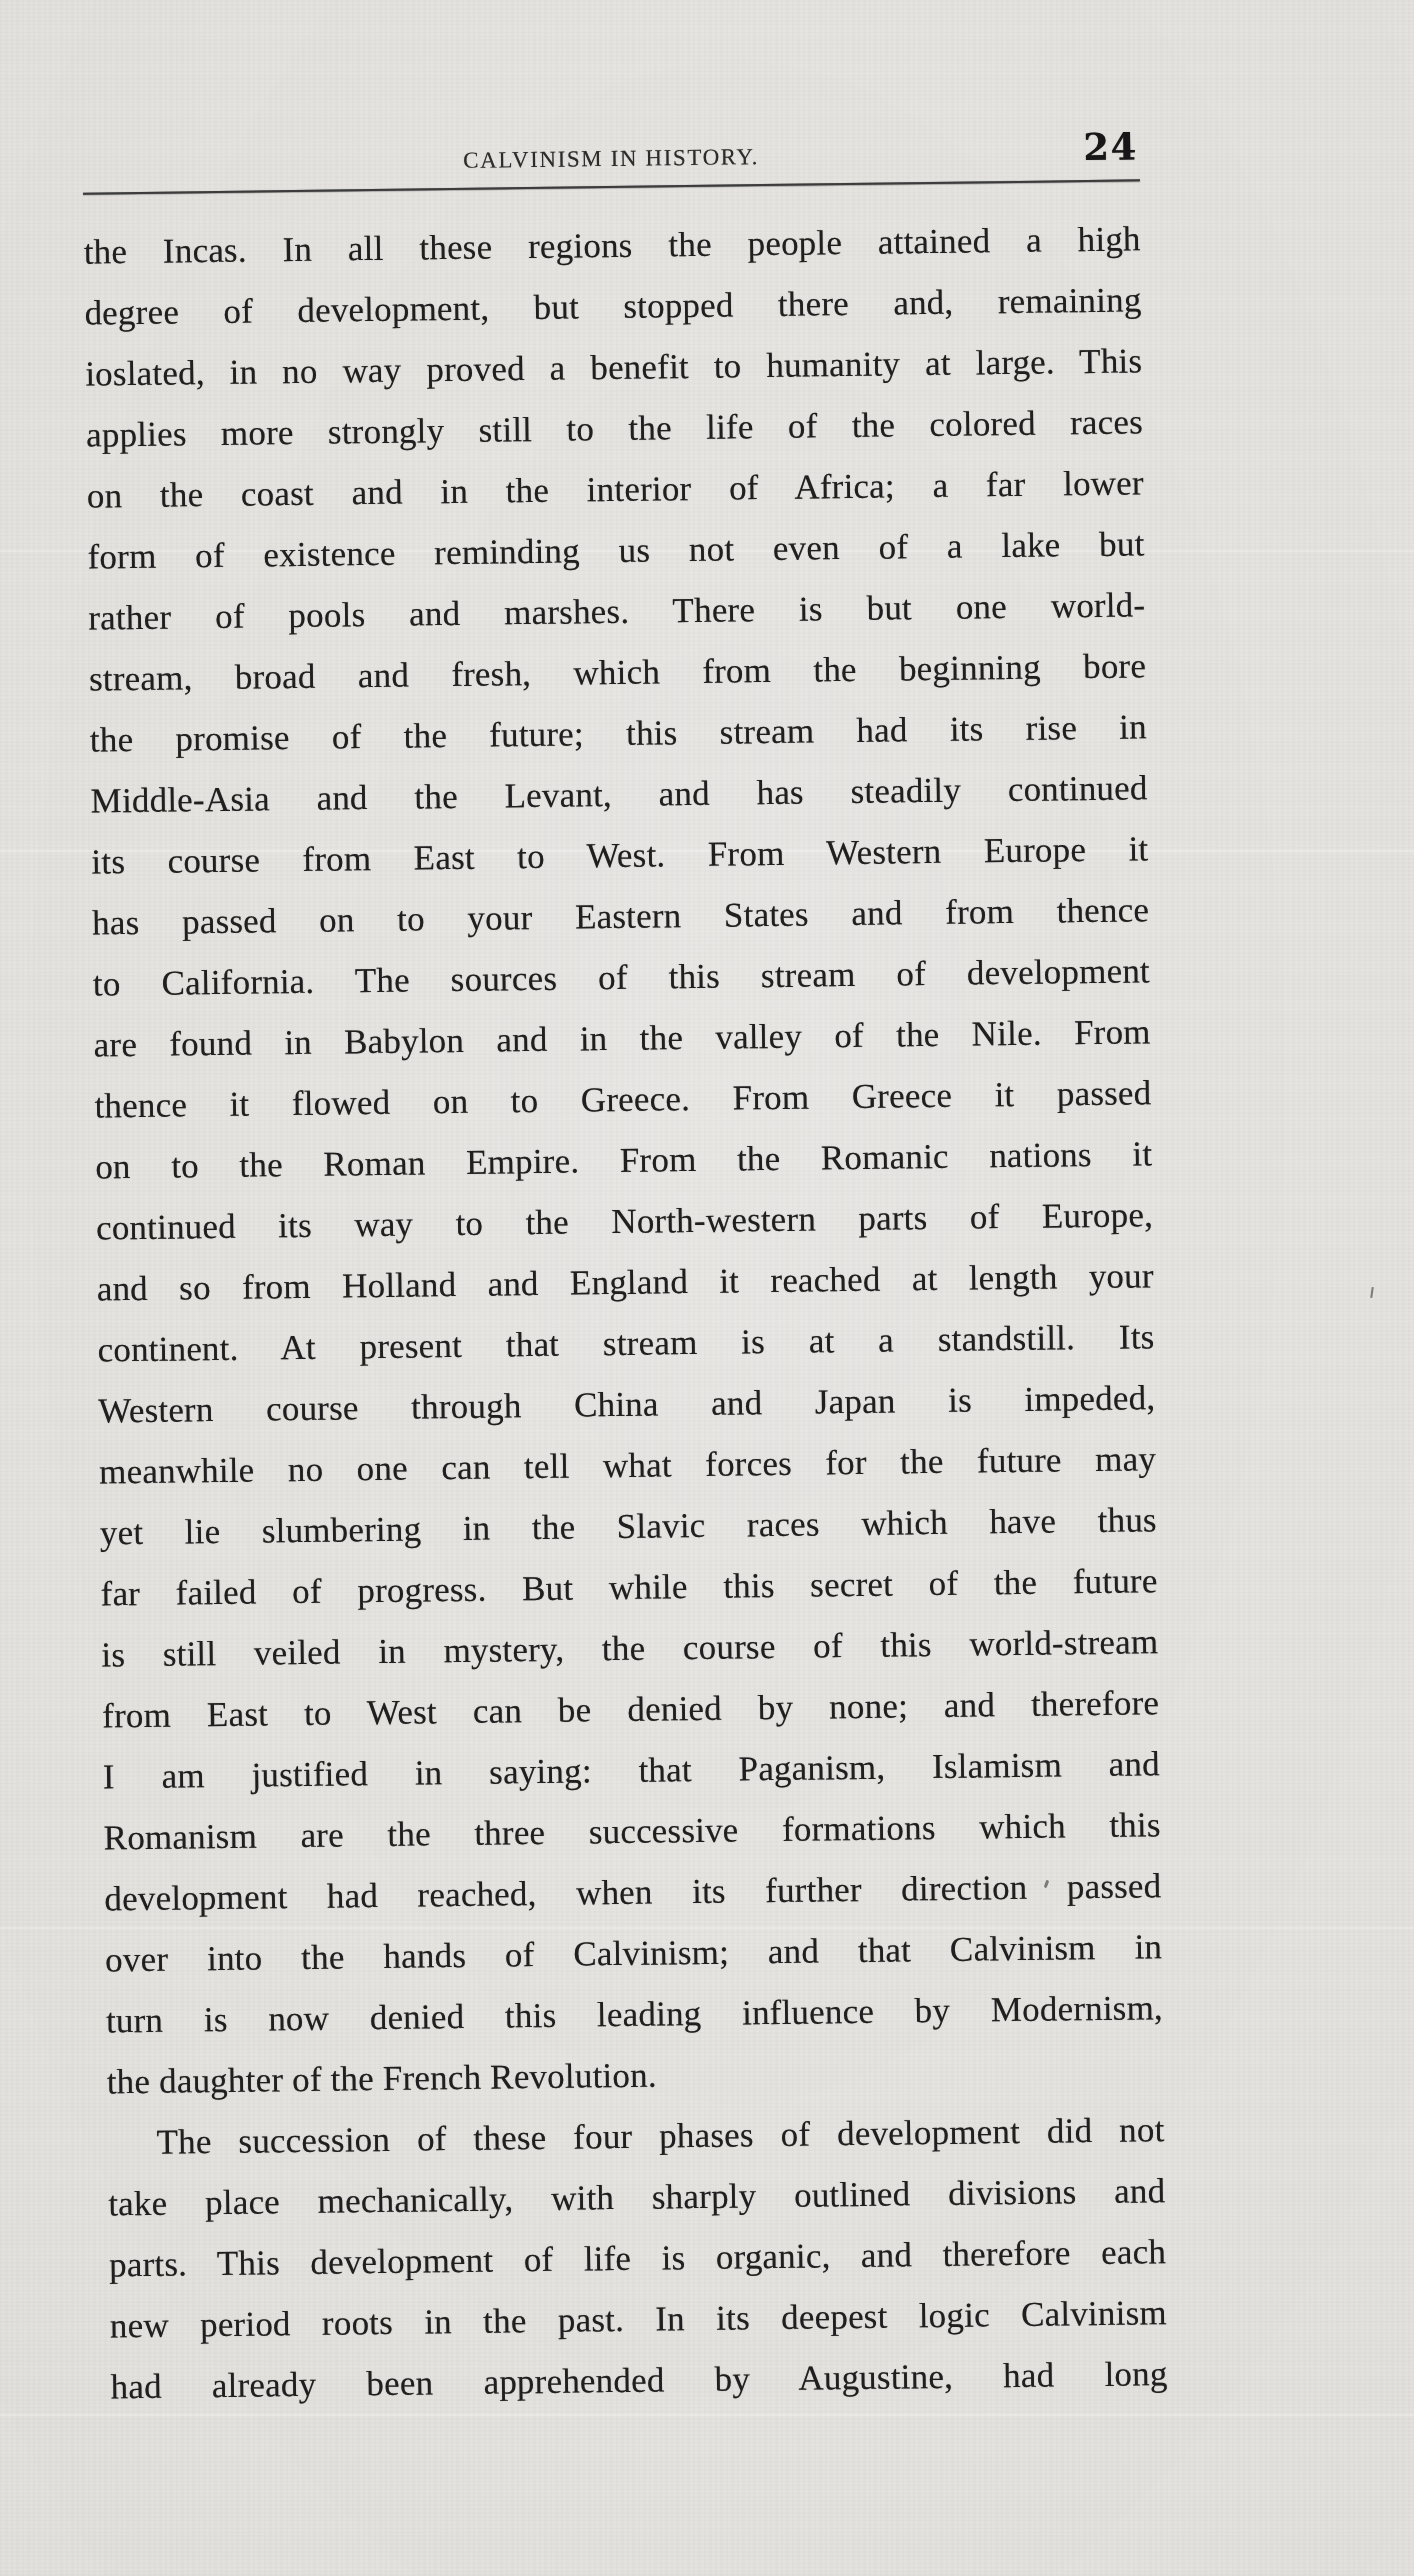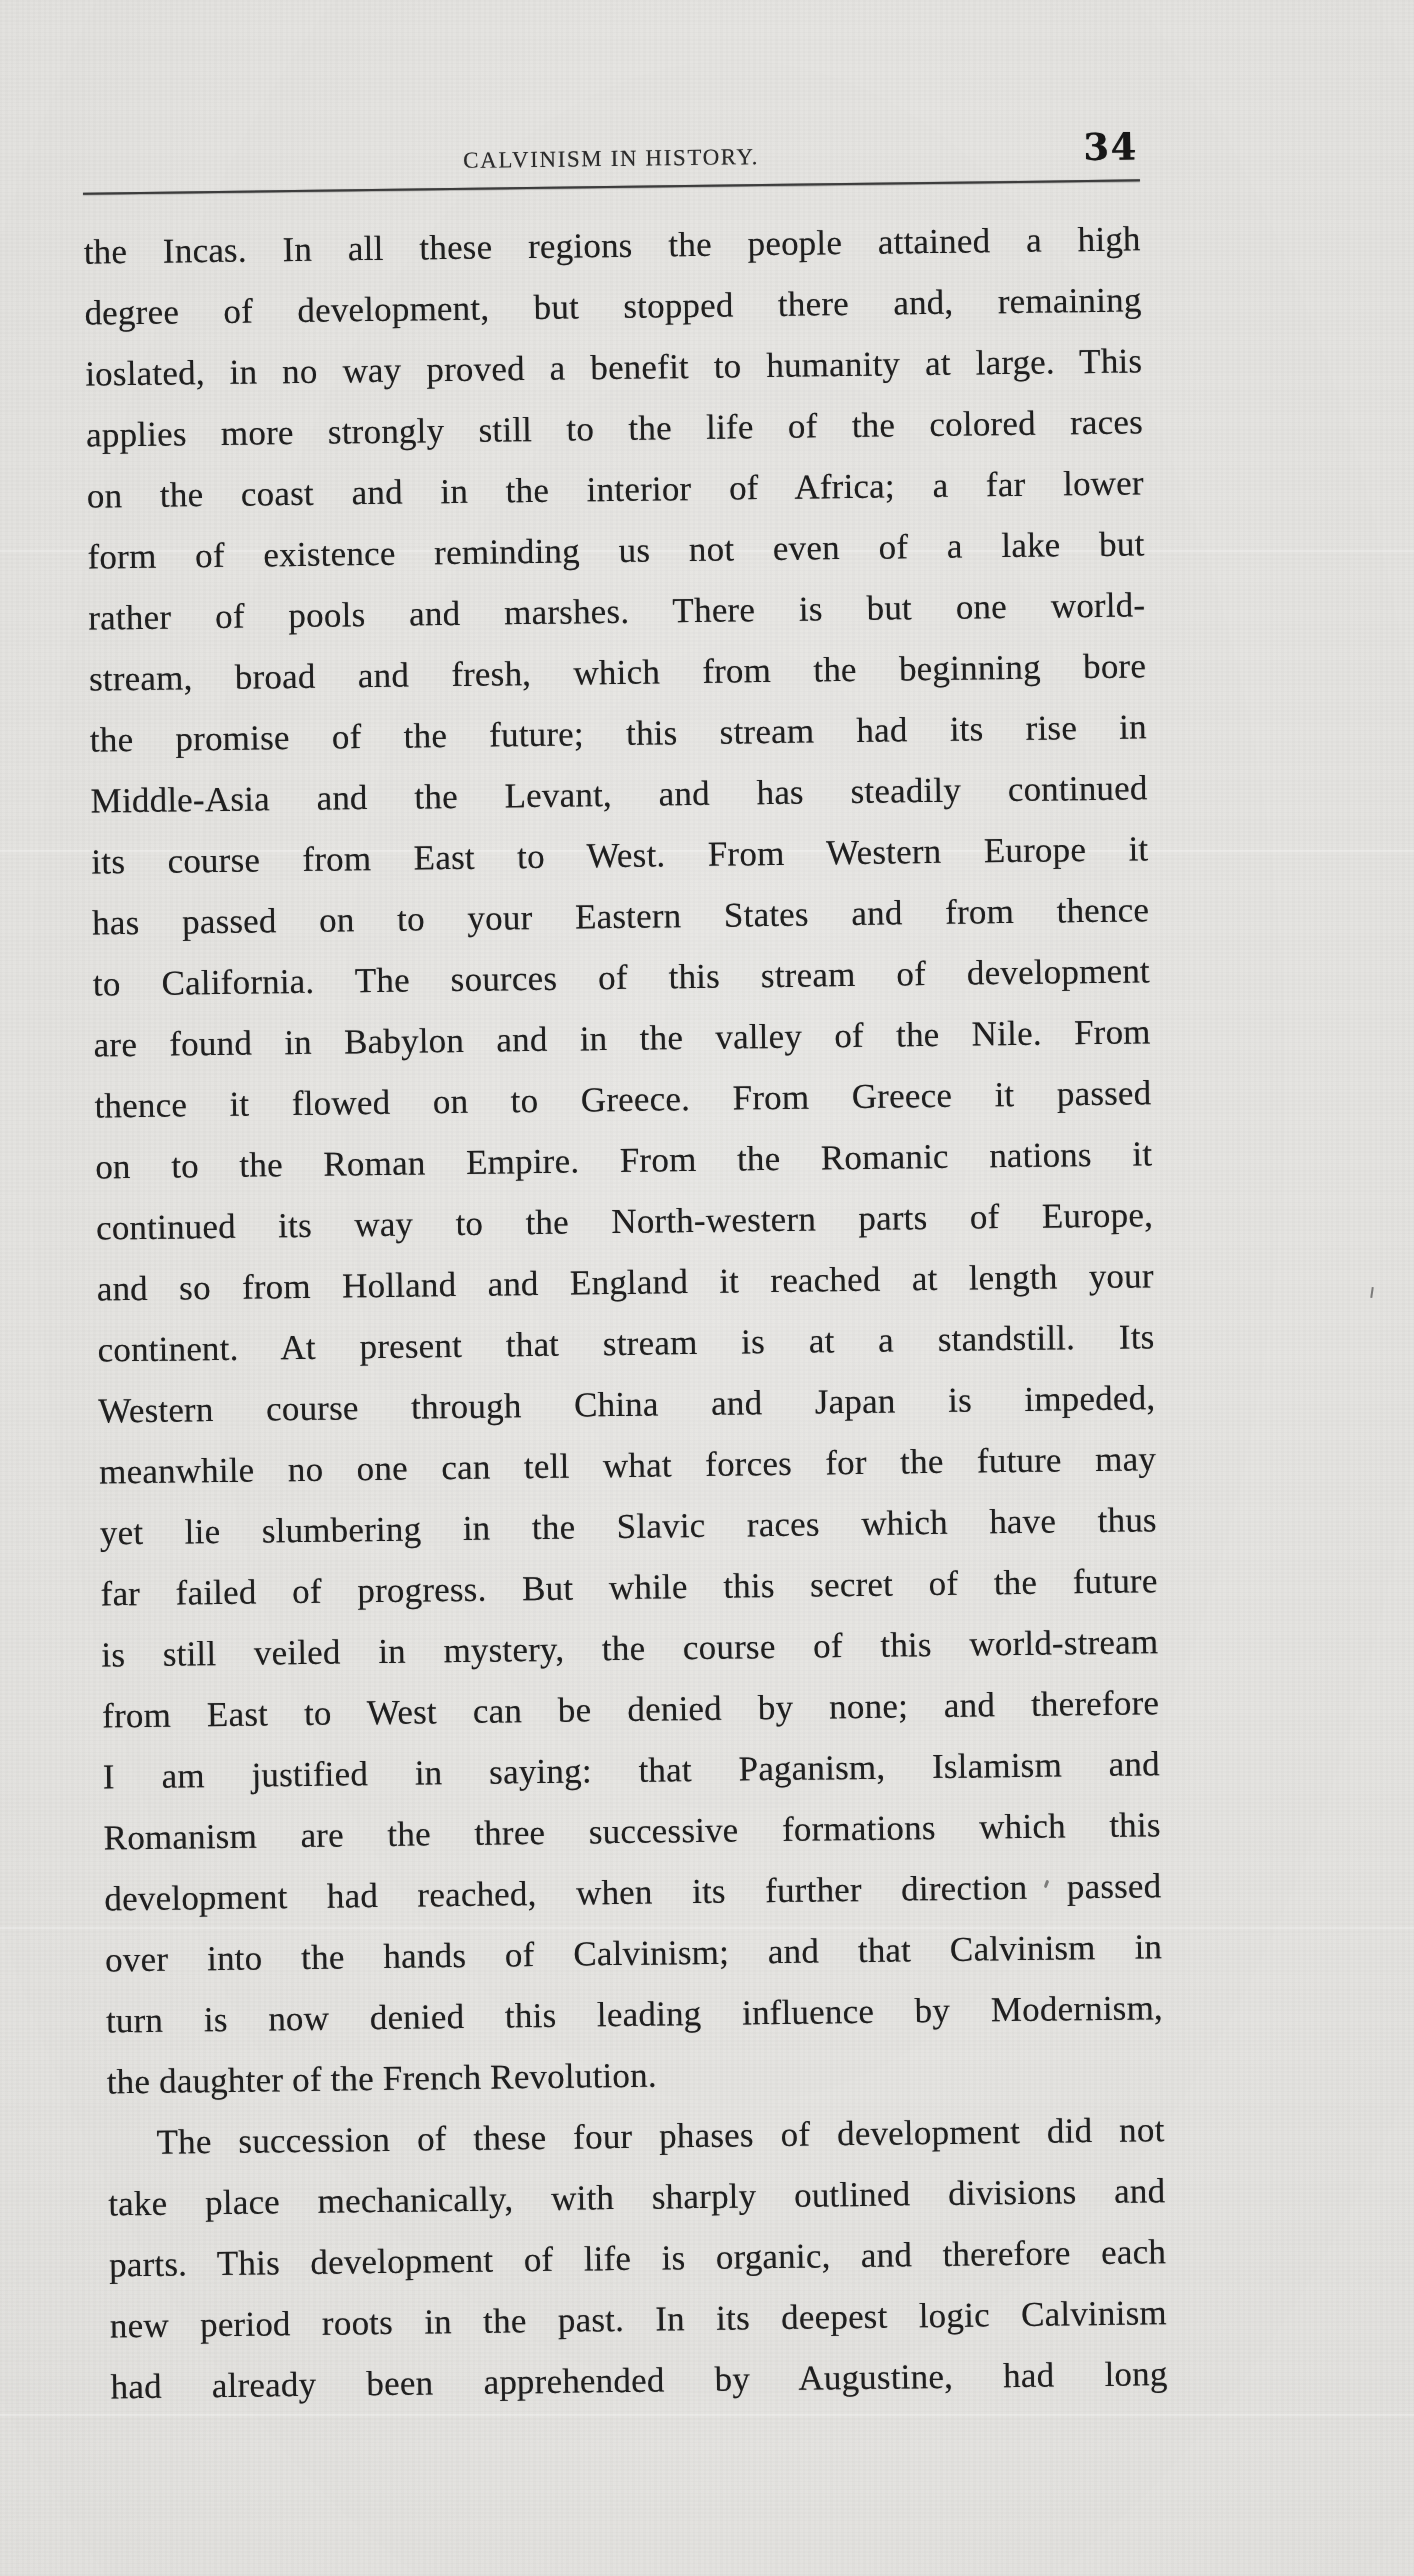--- a/index.html
+++ b/index.html
@@ -126,21 +126,21 @@
 <div class="scan-streak streak-1"></div>
 <div class="scan-streak streak-2"></div>
 <div class="scan-streak streak-3"></div>
 <div class="scan-streak streak-4"></div>
 <div class="scan-speck speck-1"></div>
 <div class="scan-speck speck-2"></div>
 
 <div class="page-content">
   <div class="running-head">
     <span class="running-title">CALVINISM IN HISTORY.</span>
-    <span class="page-number">34</span>
+    <span class="page-number">24</span>
   </div>
   <div class="head-rule"></div>
   <div class="page-body">
       <div class="paragraph">
         <div class="text-line">the Incas.  In all these regions the people attained a high</div>
         <div class="text-line">degree of development, but stopped there and, remaining</div>
         <div class="text-line">ioslated, in no way proved a benefit to humanity at large.  This</div>
         <div class="text-line">applies more strongly still to the life of the colored races</div>
         <div class="text-line">on the coast and in the interior of Africa; a far lower</div>
         <div class="text-line">form of existence reminding us not even of a lake but</div>

